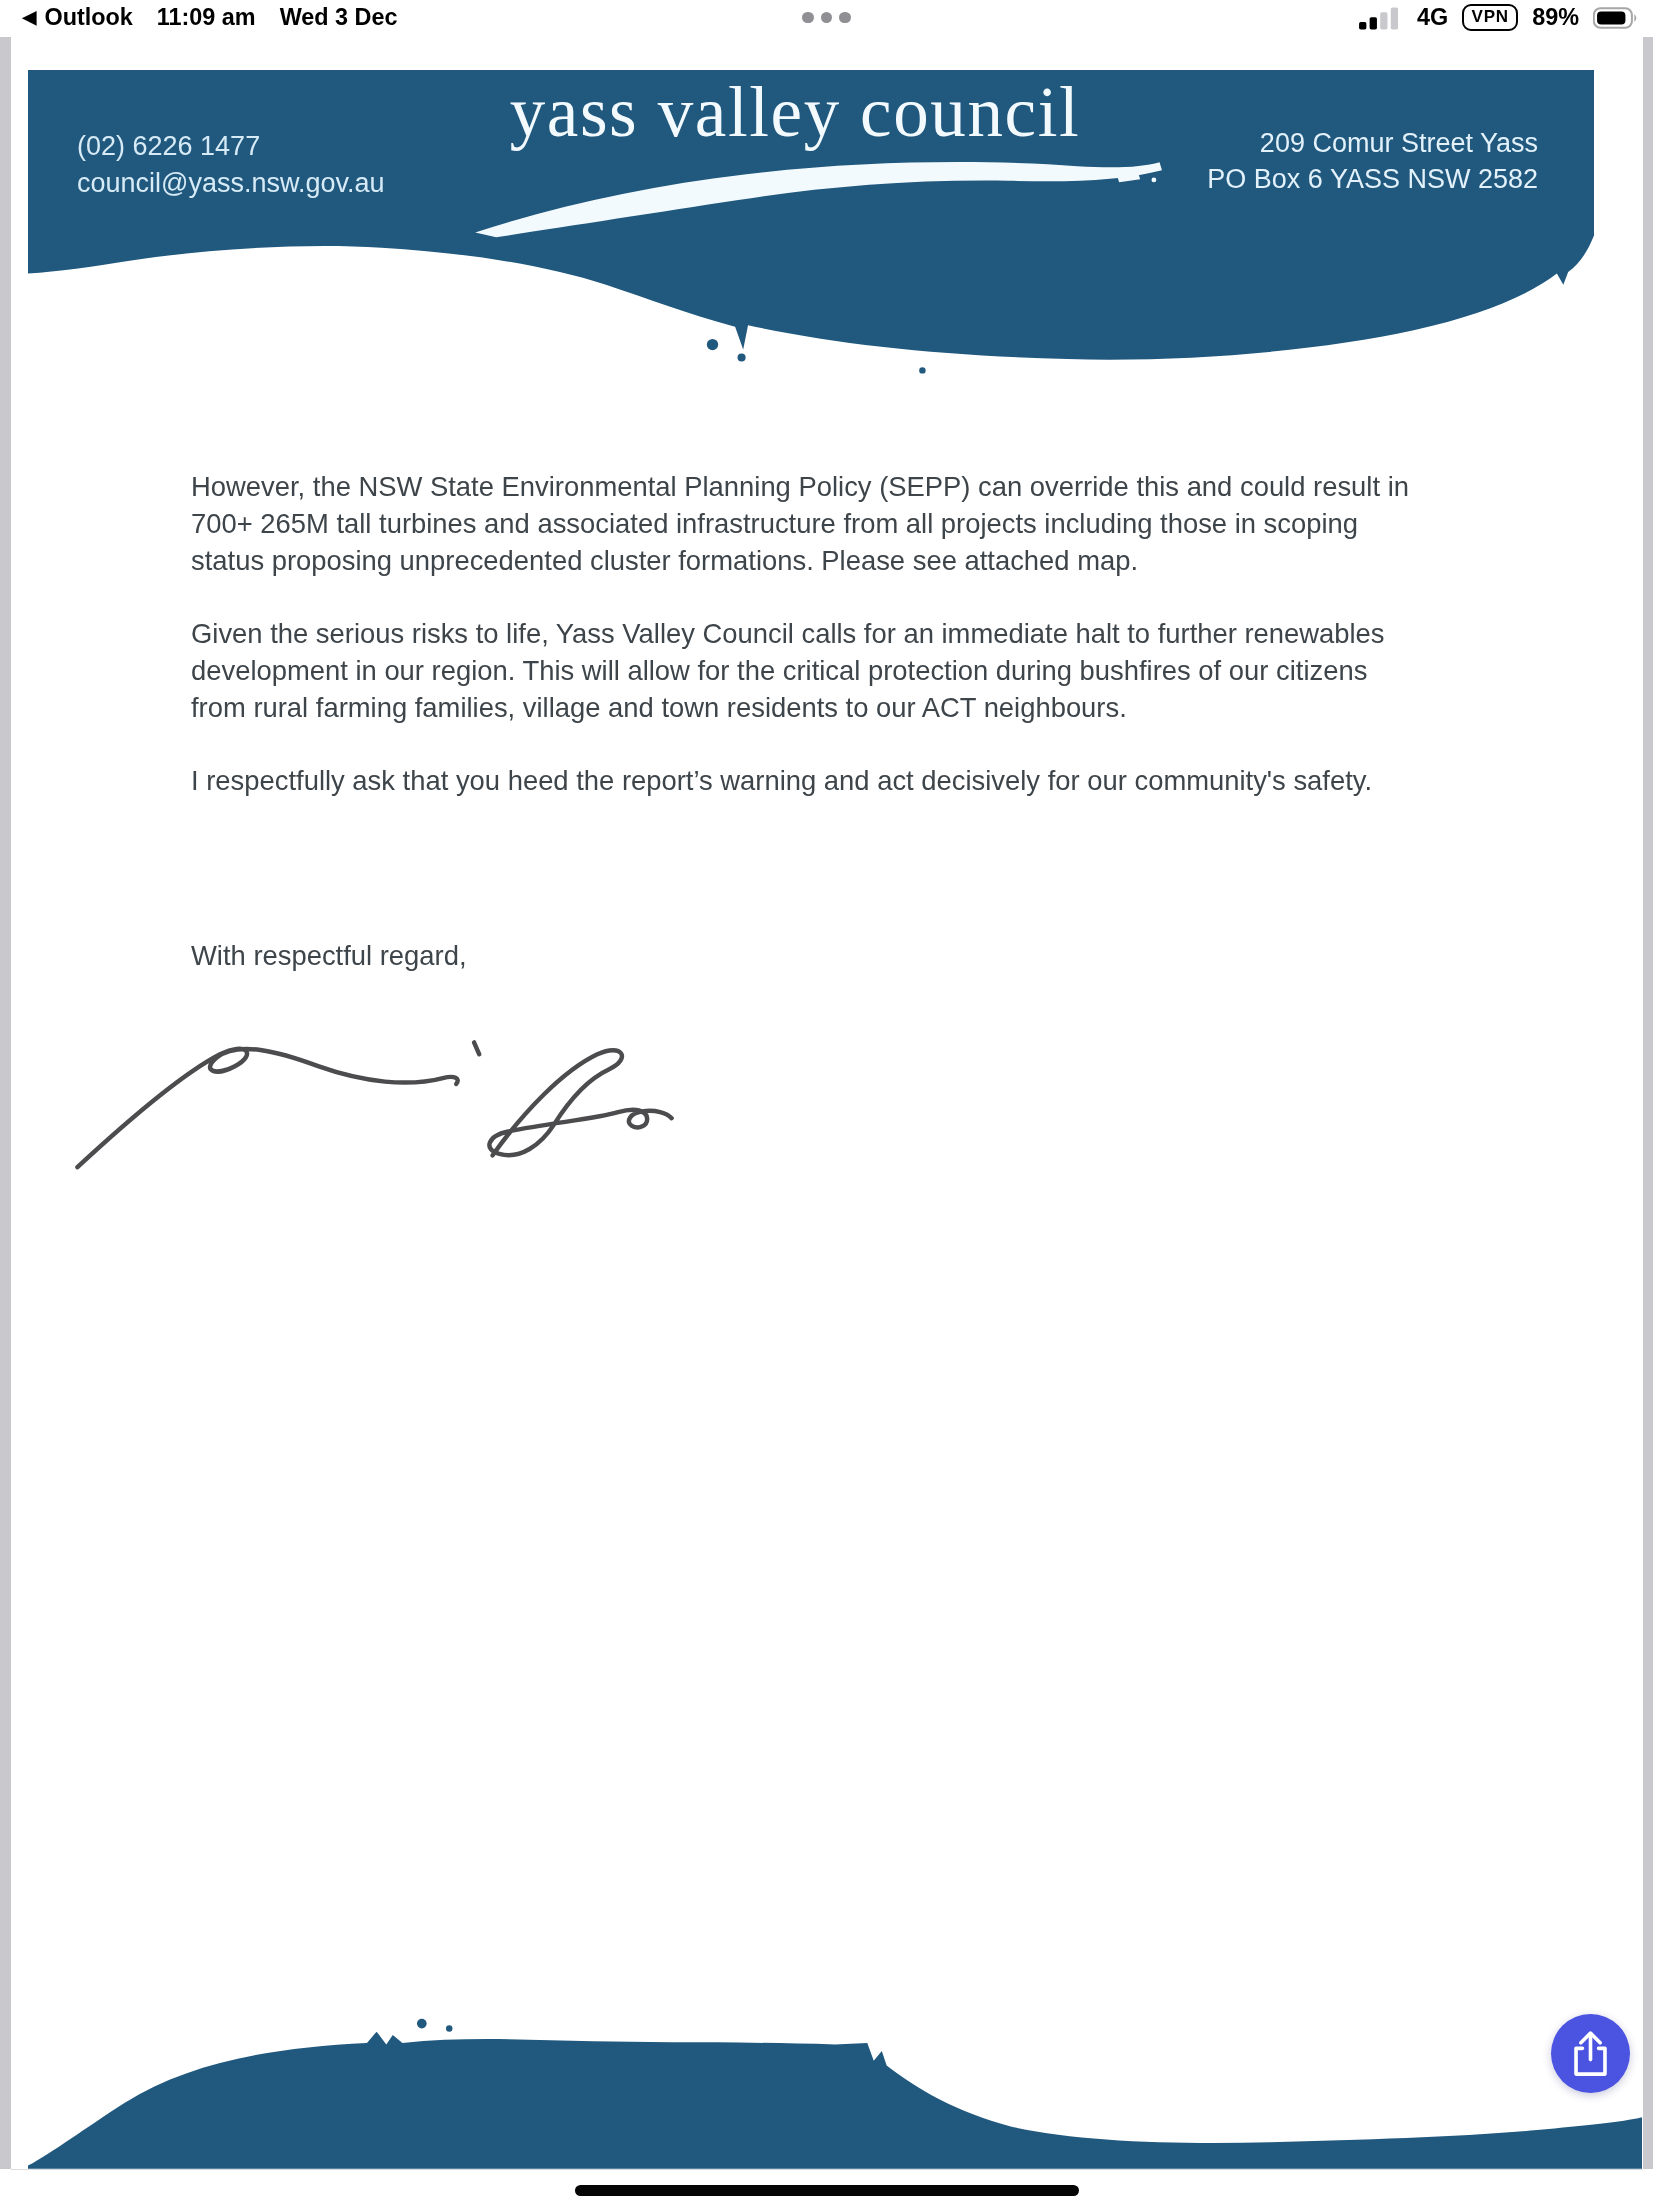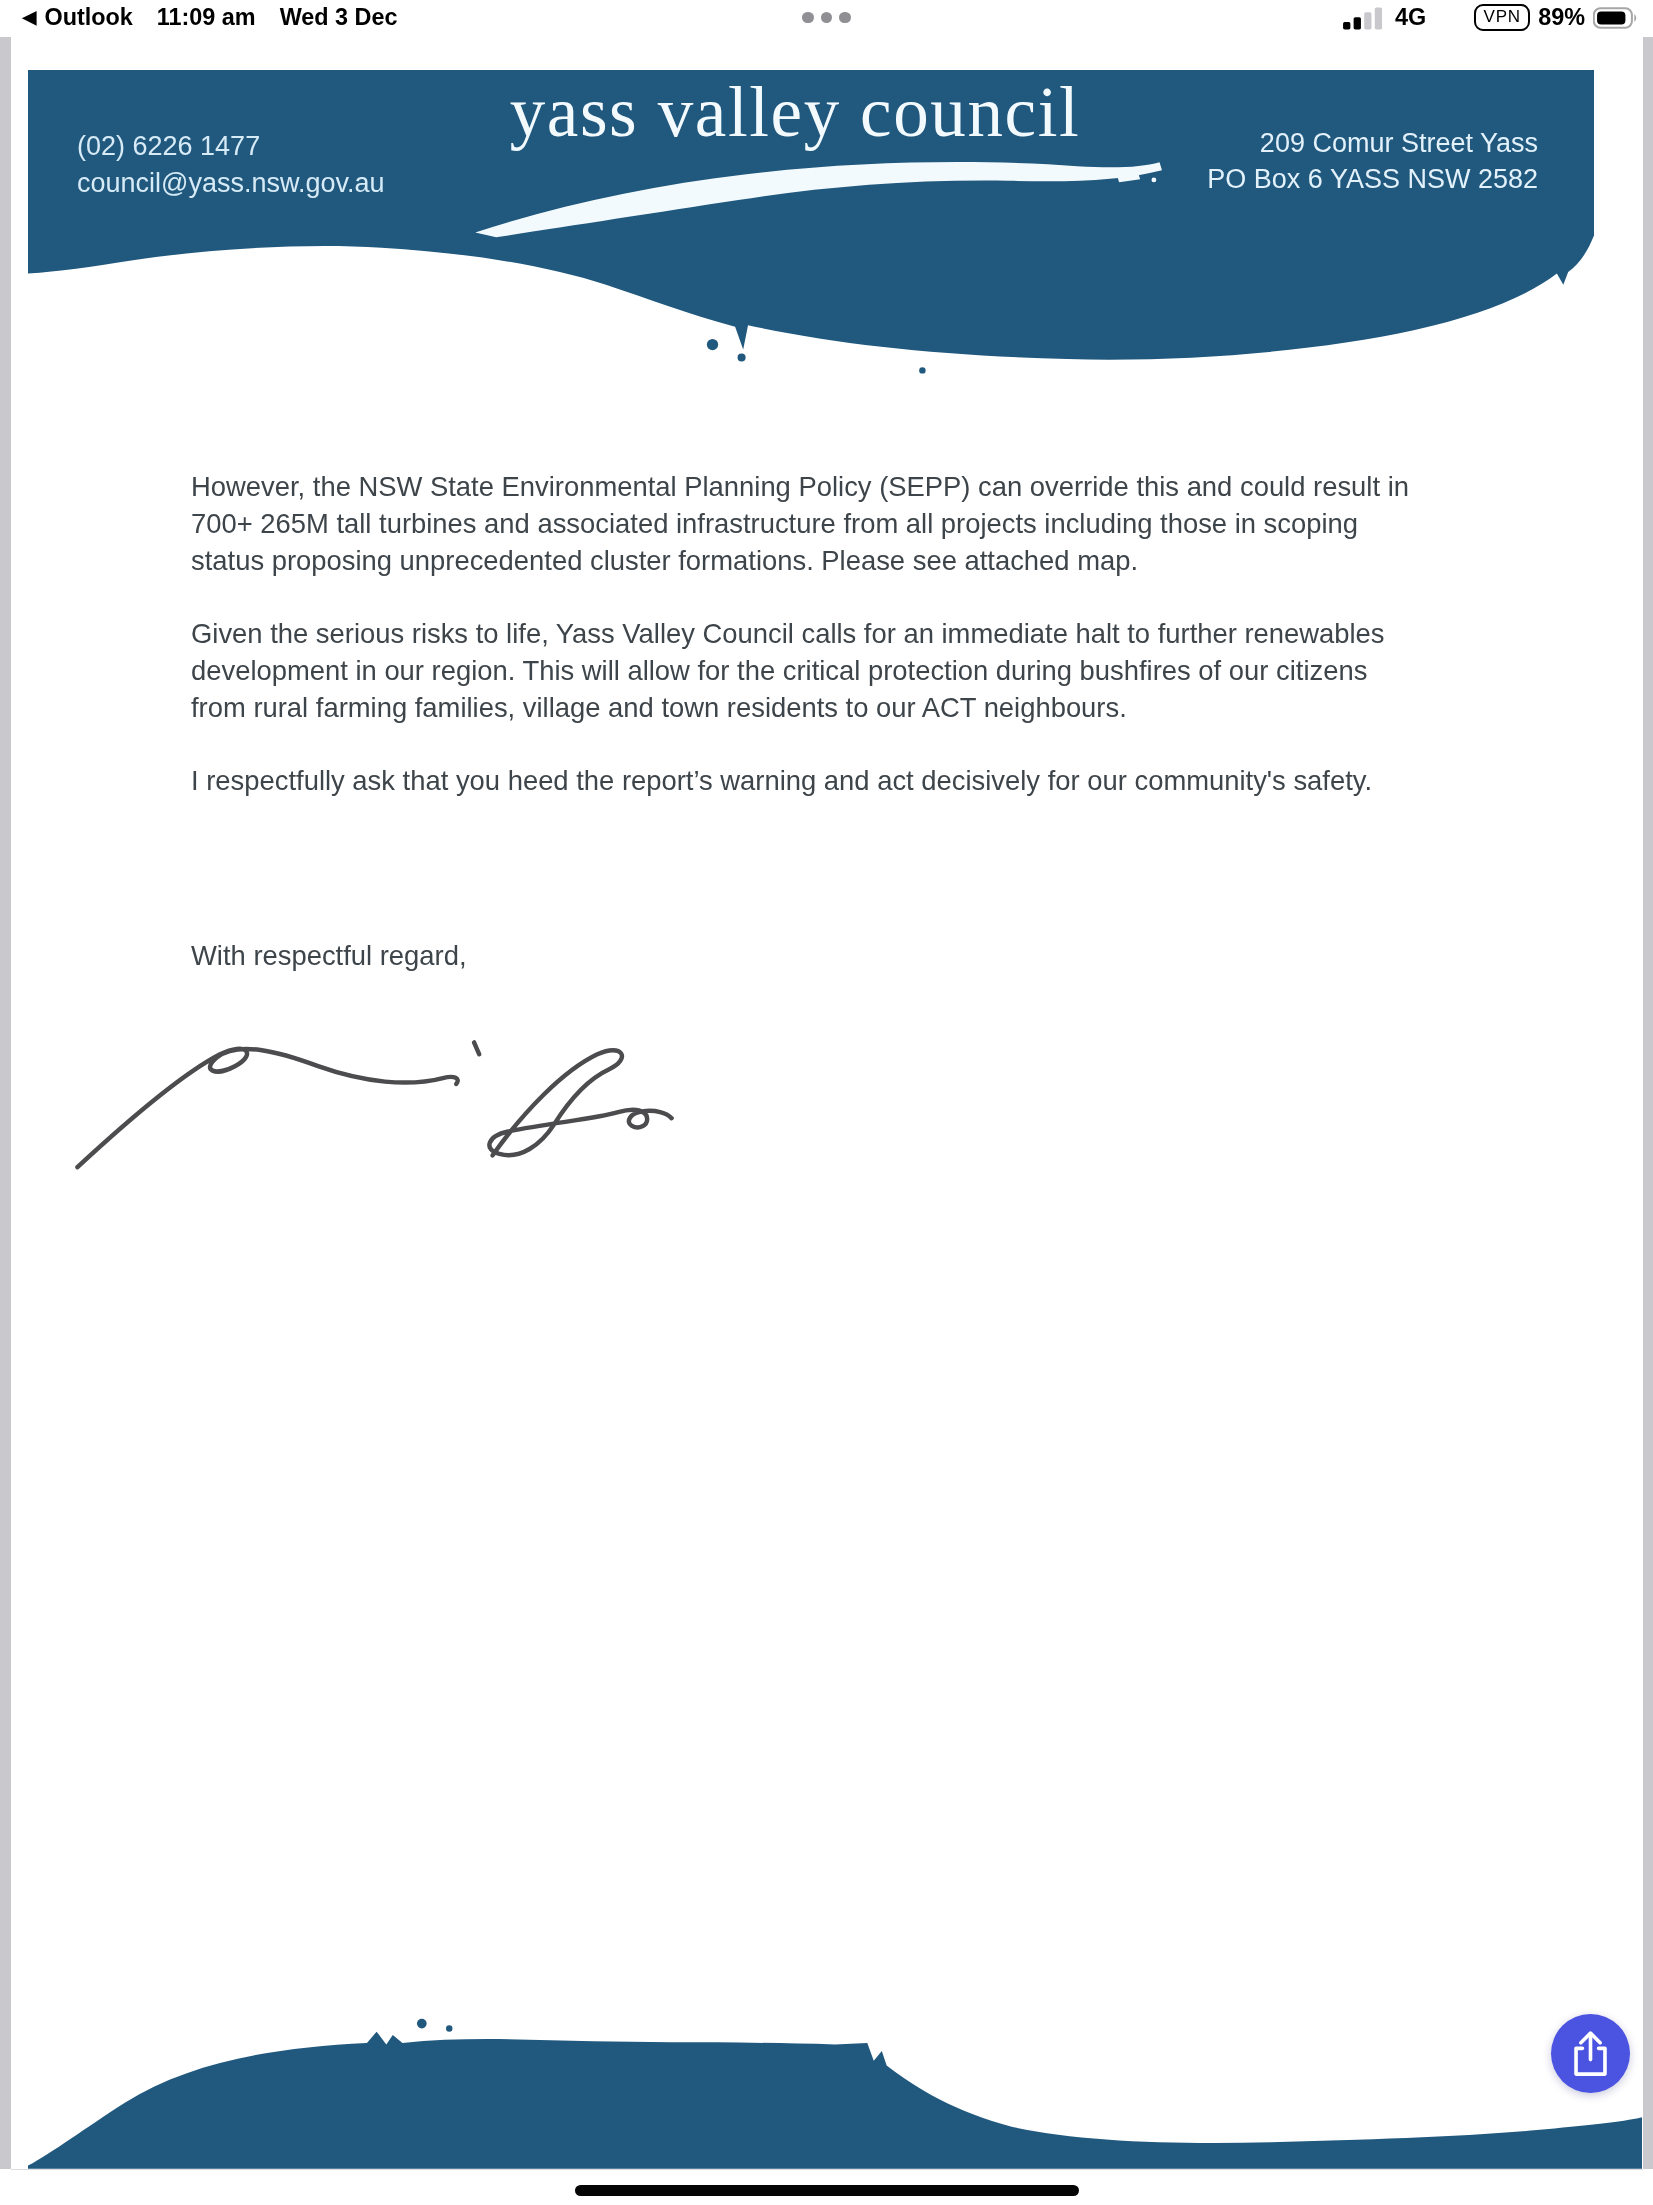--- a/index.html
+++ b/index.html
@@ -9,24 +9,24 @@
   }
   
   .statusbar{position:absolute;left:0;top:0;width:1653px;height:37px;background:#ffffff;}
   .sb-left{position:absolute;left:22.6px;top:4px;display:flex;align-items:center;gap:24px;
            font-size:23.4px;font-weight:700;color:#000;}
   .sb-back{display:flex;align-items:center;gap:8px;}
   .sb-back-tri{font-size:18px;line-height:23.4px;}
   .sb-center{position:absolute;left:0;top:11.3px;width:1653px;text-align:center;}
   .dots{display:inline-flex;gap:7.3px;}
   .dots span{width:11.3px;height:11.3px;border-radius:50%;background:#8f8f94;display:inline-block;}
-  .sb-right{position:absolute;right:13px;top:4px;display:flex;align-items:center;gap:8px;
+  .sb-right{position:absolute;right:13px;top:4px;display:flex;align-items:center;gap:14px;
             font-size:23.4px;font-weight:700;color:#000;}
   .vpn-badge{border:2.4px solid #000;border-radius:9px;padding:0.8px 7.3px 1.6px;
-             font-size:17px;font-weight:400;letter-spacing:0.8px;line-height:20px;margin-left:40px;}
+             font-size:17px;font-weight:700;letter-spacing:0.8px;line-height:20px;}
   
   .edge-strip{position:absolute;top:37px;width:10.5px;height:2132px;background:#c9c9cd;}
   .edge-strip.left{left:0;}
   .edge-strip.right{left:1643px;}
   .page-bottom-edge{position:absolute;left:10.5px;top:2168px;width:1632px;height:1.6px;background:#dcdce0;}
   .doc-page{position:absolute;left:10.5px;top:37px;width:1632px;height:2132px;background:#ffffff;}
   
   .band-svg{position:absolute;left:28px;top:70px;}
   .logo-title{position:absolute;left:436px;top:68px;width:718px;text-align:center;
               font-family:"Liberation Serif",serif;font-size:71px;line-height:89px;

